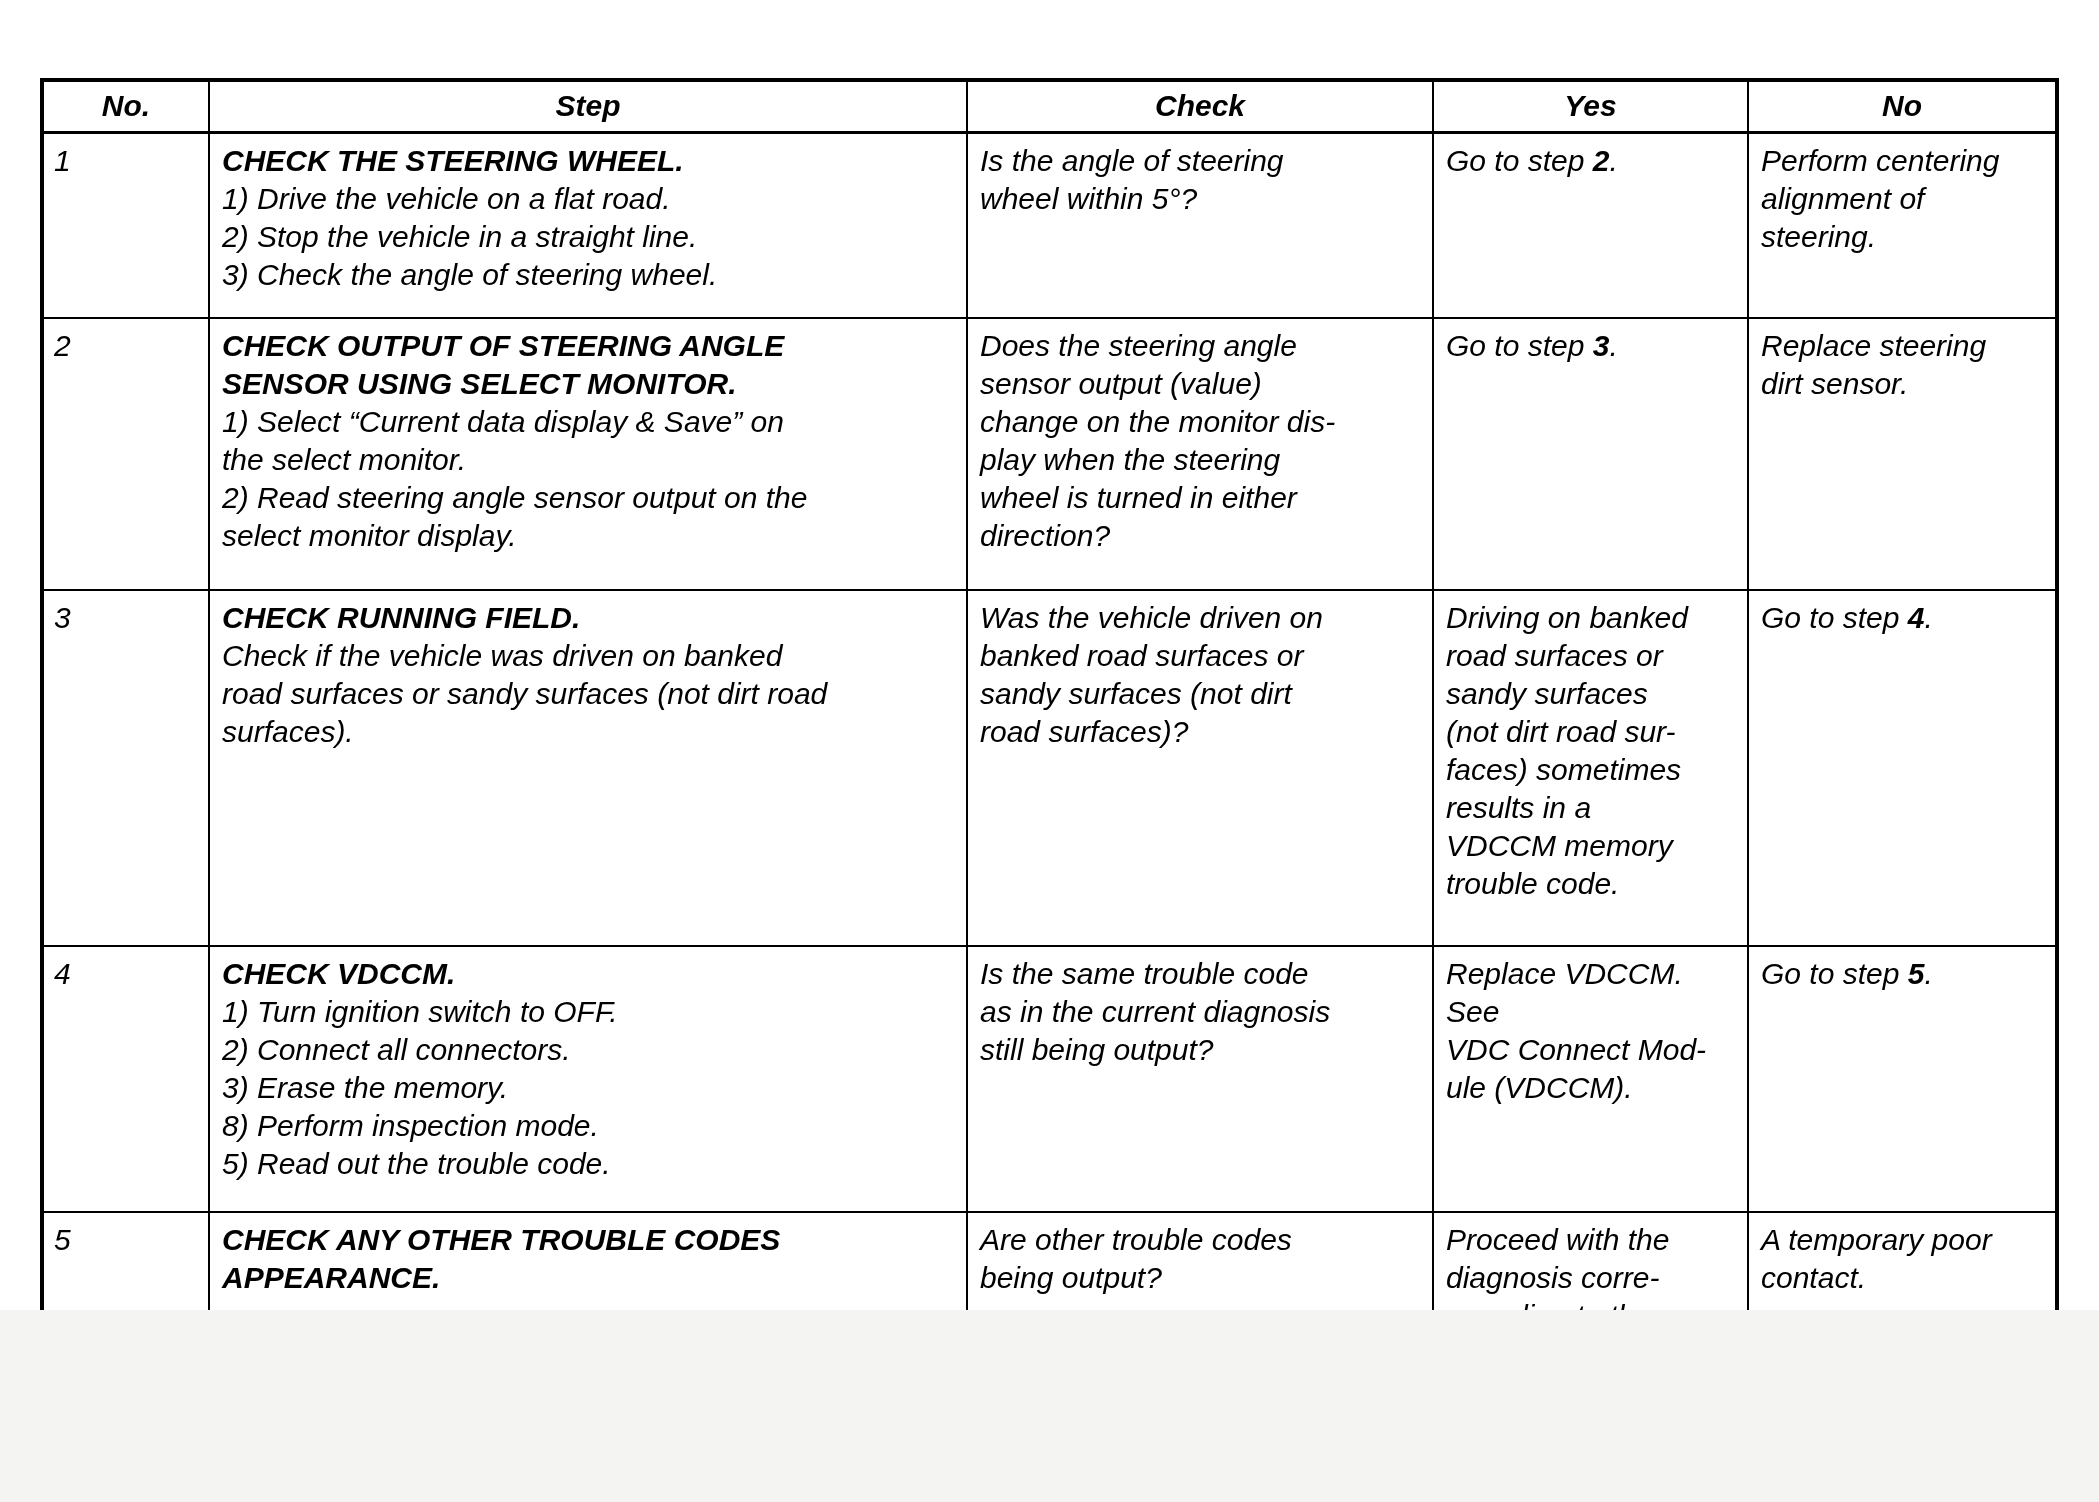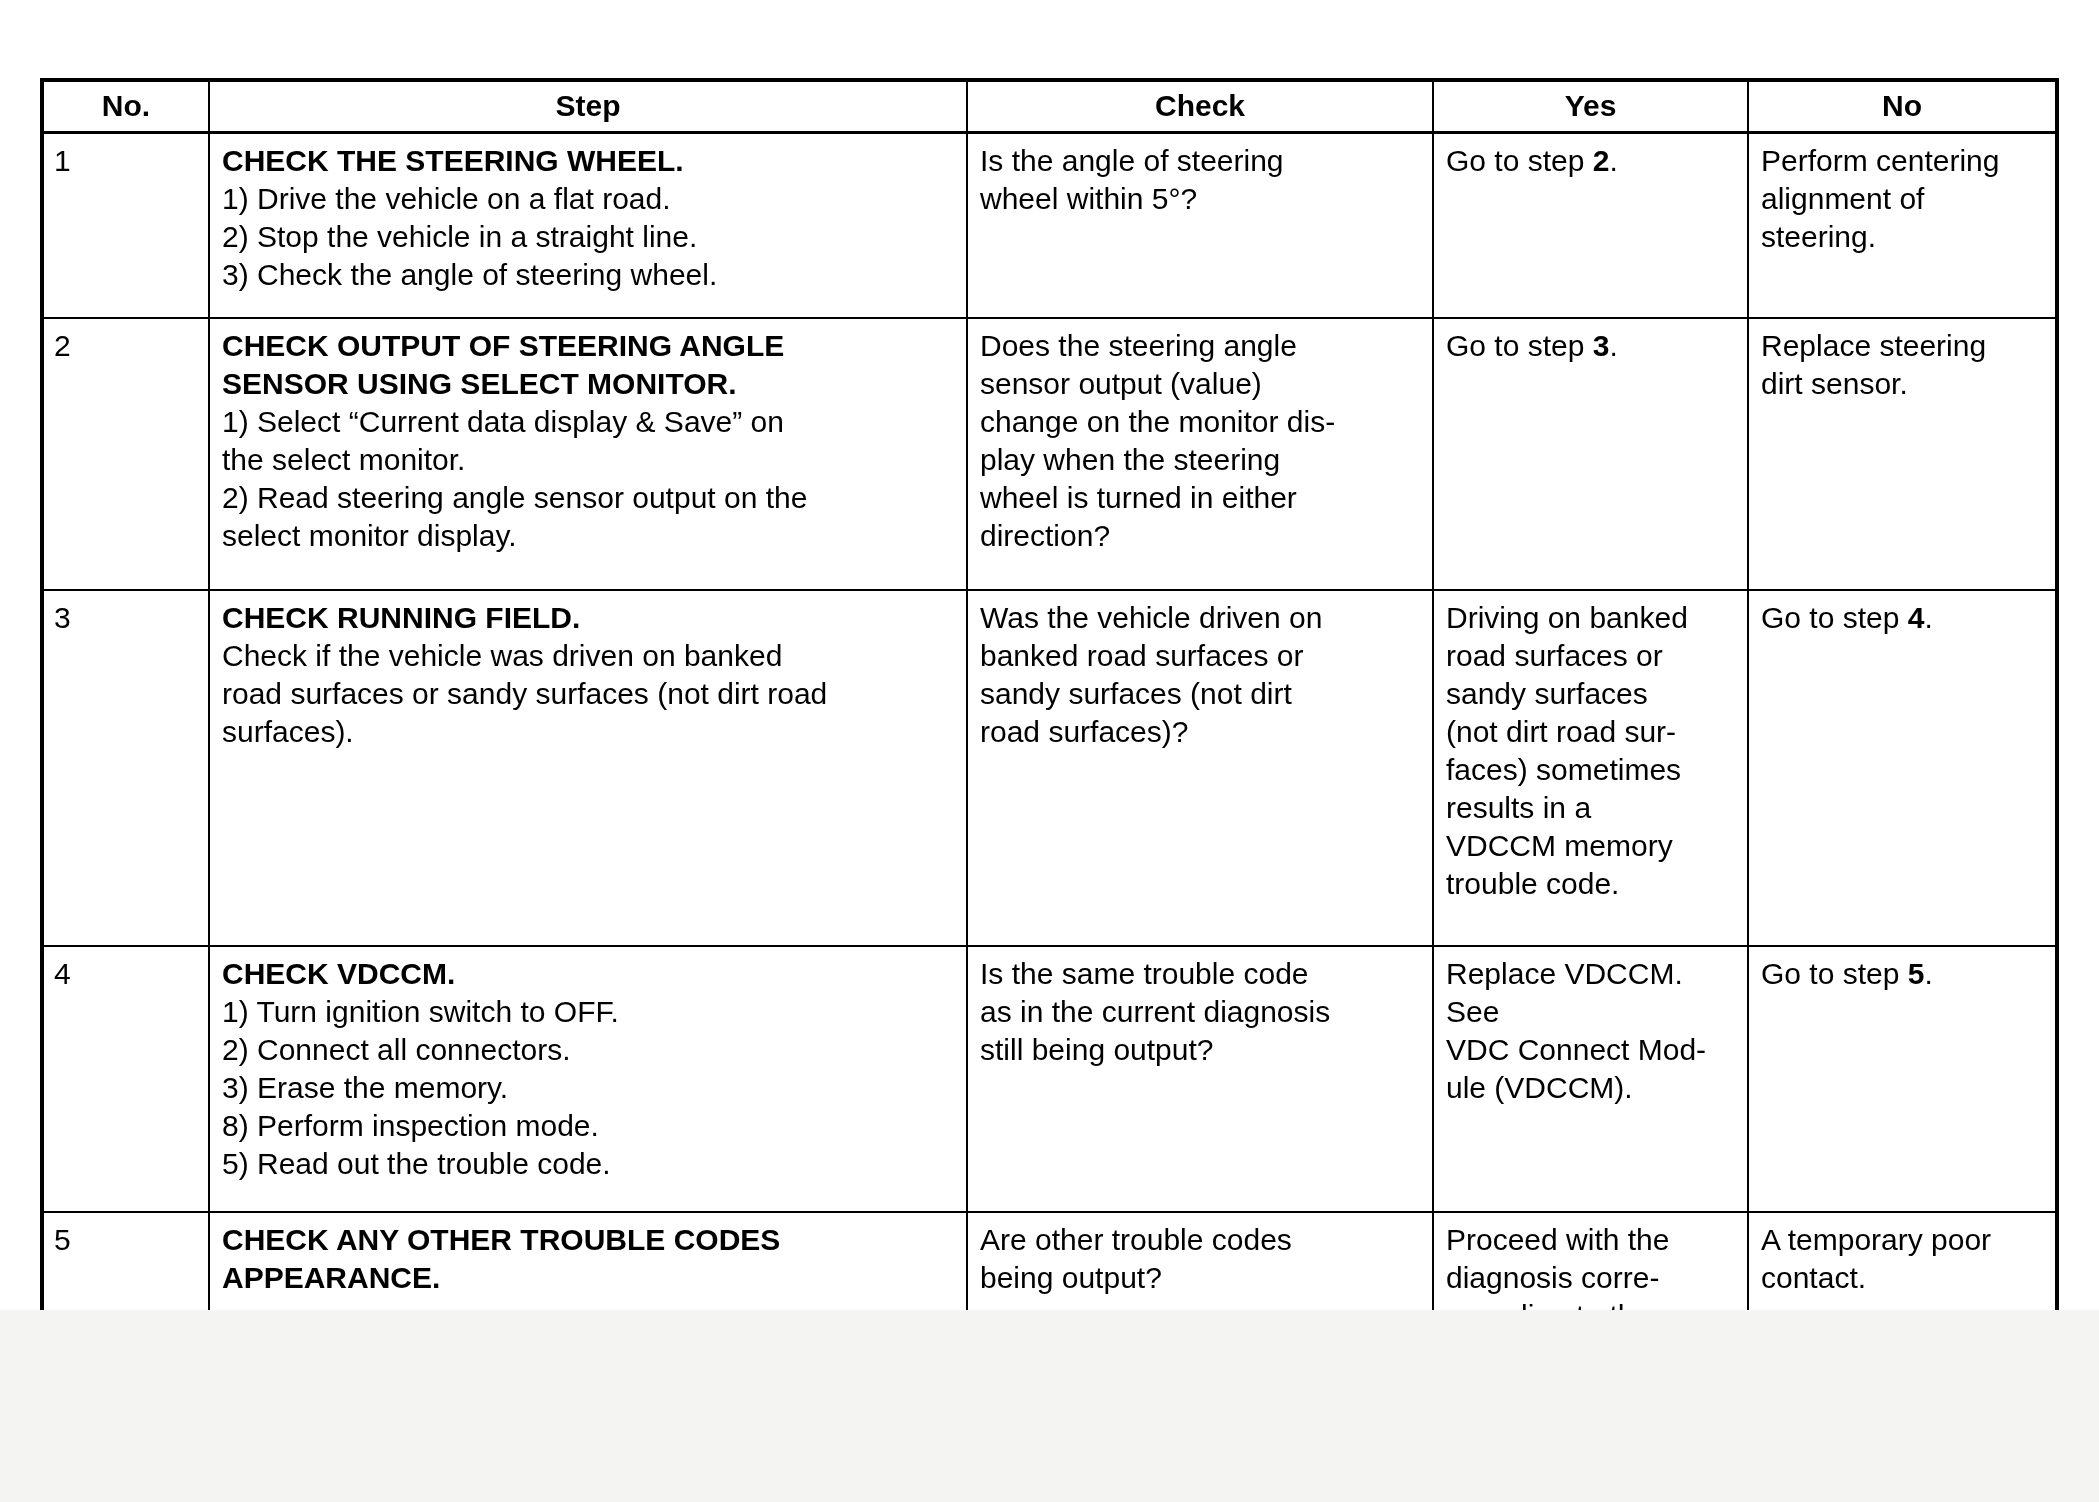--- a/index.html
+++ b/index.html
@@ -10,20 +10,21 @@
     background: #f4f4f2;
     font-family: "Liberation Sans", "DejaVu Sans", sans-serif;
     color: #000;
   }
   .page {
     position: relative;
     width: 2099px;
     height: 1310px;
     background: #ffffff;
     overflow: hidden;
+    font-style: italic;
   }
   .diag-table {
     position: absolute;
     left: 40px;
     top: 78px;
     width: 2015px;
     border-collapse: collapse;
     table-layout: fixed;
     border: 4px solid #000;
   }

